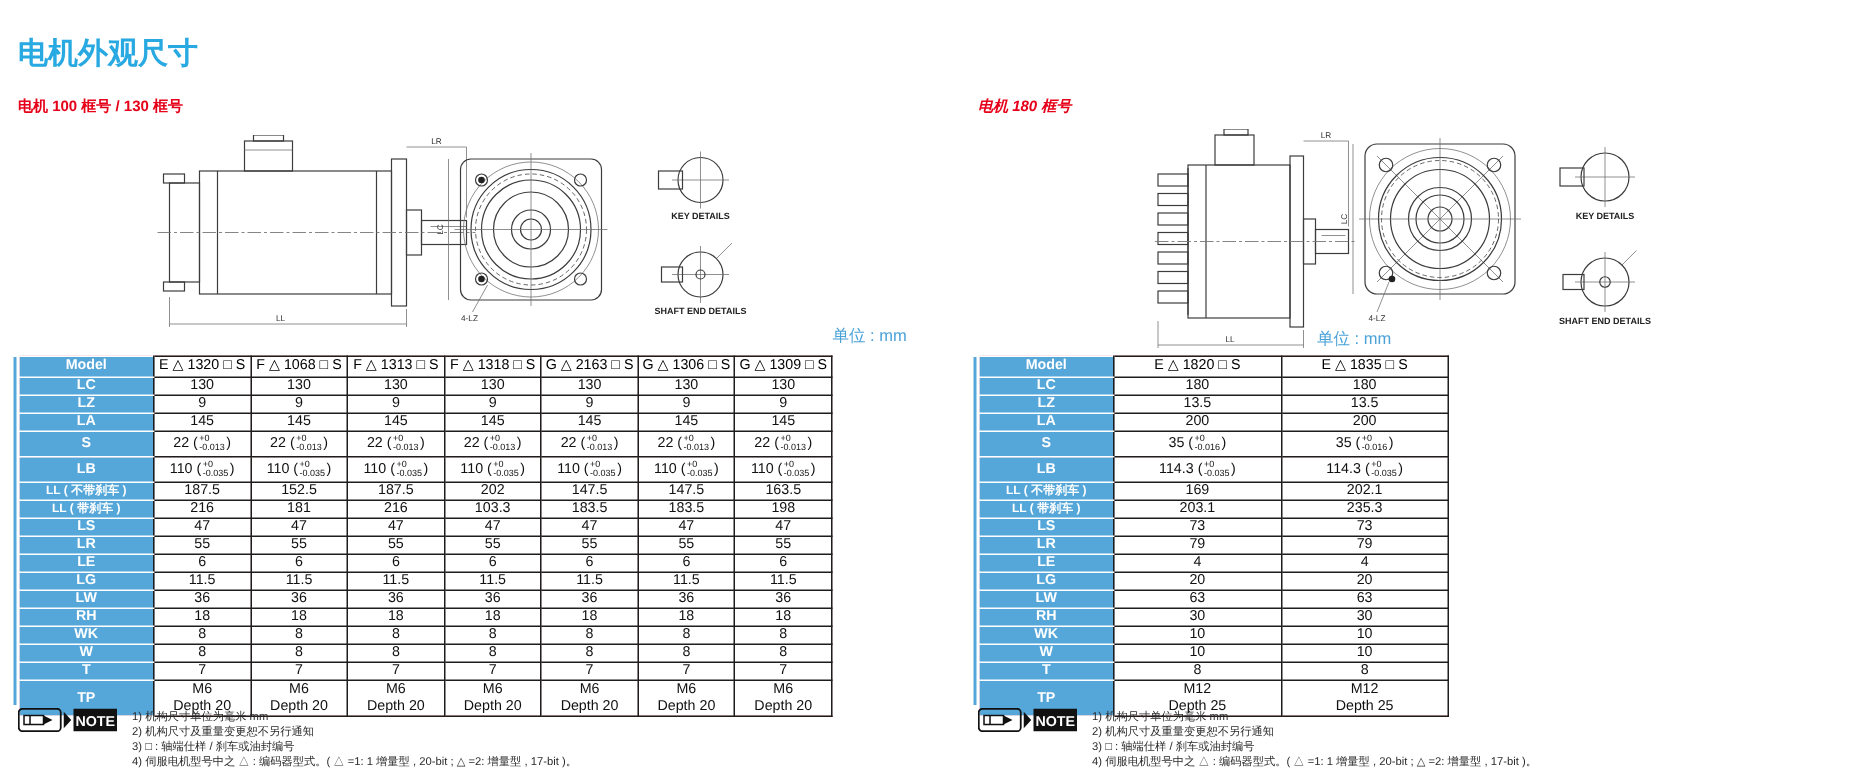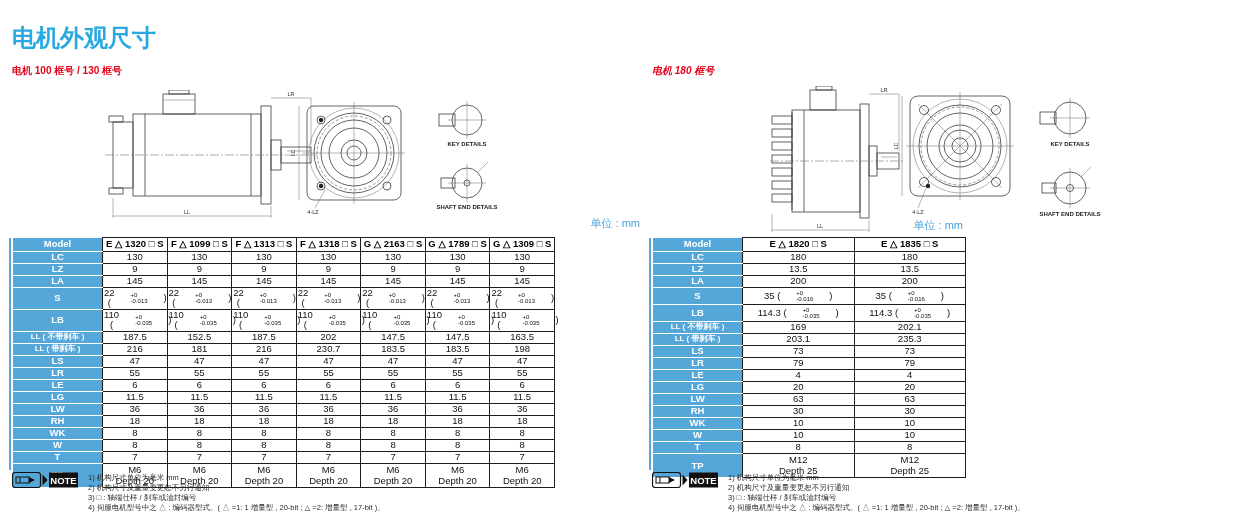--- a/index.html
+++ b/index.html
@@ -1,25 +1,25 @@
 <!DOCTYPE html>
 <html><head>
 <meta charset="utf-8">
 <style>
   * { box-sizing: border-box; }
   html,body { margin:0; padding:0; }
   body {
     width:1250px; height:517px; position:relative; overflow:hidden;
     background:#ffffff; font-family:"Liberation Sans", sans-serif; color:#111;
   }
-  .page-title { position:absolute; left:12px; top:22px; font-size:24px; font-weight:bold; color:#29a9e1; }
+  .page-title { position:absolute; left:12px; top:22px; font-size:20px; font-weight:bold; color:#29a9e1; }
   .subtitle { position:absolute; top:64px; font-size:10px; font-weight:bold; color:#e60019; }
   .sub-left { left:12px; }
   .sub-right { left:652px;font-style:italic; }
-  .unit { position:absolute; font-size:11px; color:#4aa2d9; text-align:right; width:85px; }
+  .unit { position:absolute; font-size:11px; color:#4aa2d9; width:85px; }
   .unit-left { left:555px; top:216px; }
   .unit-right { left:878px; top:218px; }
 
   .drawing { position:absolute; }
   .drw-left { left:85px; top:90px; }
   .drw-right { left:768px; top:86px; }
   .ln { stroke:#3c3c3c; stroke-width:0.8; fill:none; }
   .thin { stroke:#6b6b6b; stroke-width:0.5; fill:none; }
   .cl { stroke:#777; stroke-width:0.6; fill:none; stroke-dasharray:9 2 2 2; }
   .dsh { stroke:#555; stroke-width:0.6; fill:none; stroke-dasharray:3 2; }
@@ -34,27 +34,27 @@
   .bar-left { left:9px; top:238px; height:232px; }
   .bar-right { left:649px; top:238px; height:232px; }
 
   .dim-table th, .dim-table td { padding:0 1px; text-align:center; vertical-align:middle; line-height:1.1; }
   .dim-table th.rowlabel {
     background:#56a7d9; color:#fff; font-weight:bold; font-size:9.5px;
     border:1px solid #fff; border-right:1px solid #1d1d1d; height:12px; width:90px;
   }
   .dim-table th.rowlabel.small { font-size:8px; }
   .dim-table th.model-h {
-    background:#fff; color:#000; font-weight:bold; font-size:9.5px;
+    background:#fff; color:#000; font-weight:normal; font-size:9.5px;
     border:1px solid #1d1d1d; height:14px;
   }
   .dim-table td.cell { border:1px solid #1d1d1d; font-size:9.5px; height:12px; background:#fff; white-space:pre-line; }
   .dim-table tr.tall td.cell, .dim-table tr.tall th.rowlabel { height:17px; }
   .dim-table tr.tp td.cell, .dim-table tr.tp th.rowlabel { height:22px; line-height:1.2; }
-  .tol { display:inline-flex; align-items:center; justify-content:center; gap:16px; }
+  .tol { display:inline-flex; align-items:center; justify-content:center; gap:1px; }
   .stk { display:inline-flex; flex-direction:column; font-size:6px; line-height:1.05; text-align:left; }
 
   .note-block { position:absolute; top:472px; width:620px;text-decoration:underline; }
   .nb-left { left:12px; }
   .nb-right { left:652px; }
   .note-lines { position:absolute; left:76px; top:1px; font-size:7.5px; color:#2a2a2a; line-height:1.32; white-space:nowrap; }
 </style>
 </head>
 <body>
 
@@ -201,25 +201,25 @@
 <div class="unit unit-right">单位 : mm</div>
 
 <div class="accent-bar bar-left"></div>
 <div class="accent-bar bar-right"></div>
 
 <table id="table-left" class="dim-table">
     <thead>
       <tr>
         <th class="rowlabel">Model</th>
         <th class="model-h">E △ 1320 □ S</th>
-        <th class="model-h">F △ 1099 □ S</th>
+        <th class="model-h">F △ 1068 □ S</th>
         <th class="model-h">F △ 1313 □ S</th>
         <th class="model-h">F △ 1318 □ S</th>
         <th class="model-h">G △ 2163 □ S</th>
-        <th class="model-h">G △ 1789 □ S</th>
+        <th class="model-h">G △ 1306 □ S</th>
         <th class="model-h">G △ 1309 □ S</th>
       </tr>
     </thead>
     <tbody>
       <tr>
         <th class="rowlabel">LC</th>
         <td class="cell">130</td>
         <td class="cell">130</td>
         <td class="cell">130</td>
         <td class="cell">130</td>
@@ -275,21 +275,21 @@
         <td class="cell">202</td>
         <td class="cell">147.5</td>
         <td class="cell">147.5</td>
         <td class="cell">163.5</td>
       </tr>
       <tr>
         <th class="rowlabel small">LL ( 带刹车 )</th>
         <td class="cell">216</td>
         <td class="cell">181</td>
         <td class="cell">216</td>
-        <td class="cell">230.7</td>
+        <td class="cell">103.3</td>
         <td class="cell">183.5</td>
         <td class="cell">183.5</td>
         <td class="cell">198</td>
       </tr>
       <tr>
         <th class="rowlabel">LS</th>
         <td class="cell">47</td>
         <td class="cell">47</td>
         <td class="cell">47</td>
         <td class="cell">47</td>

